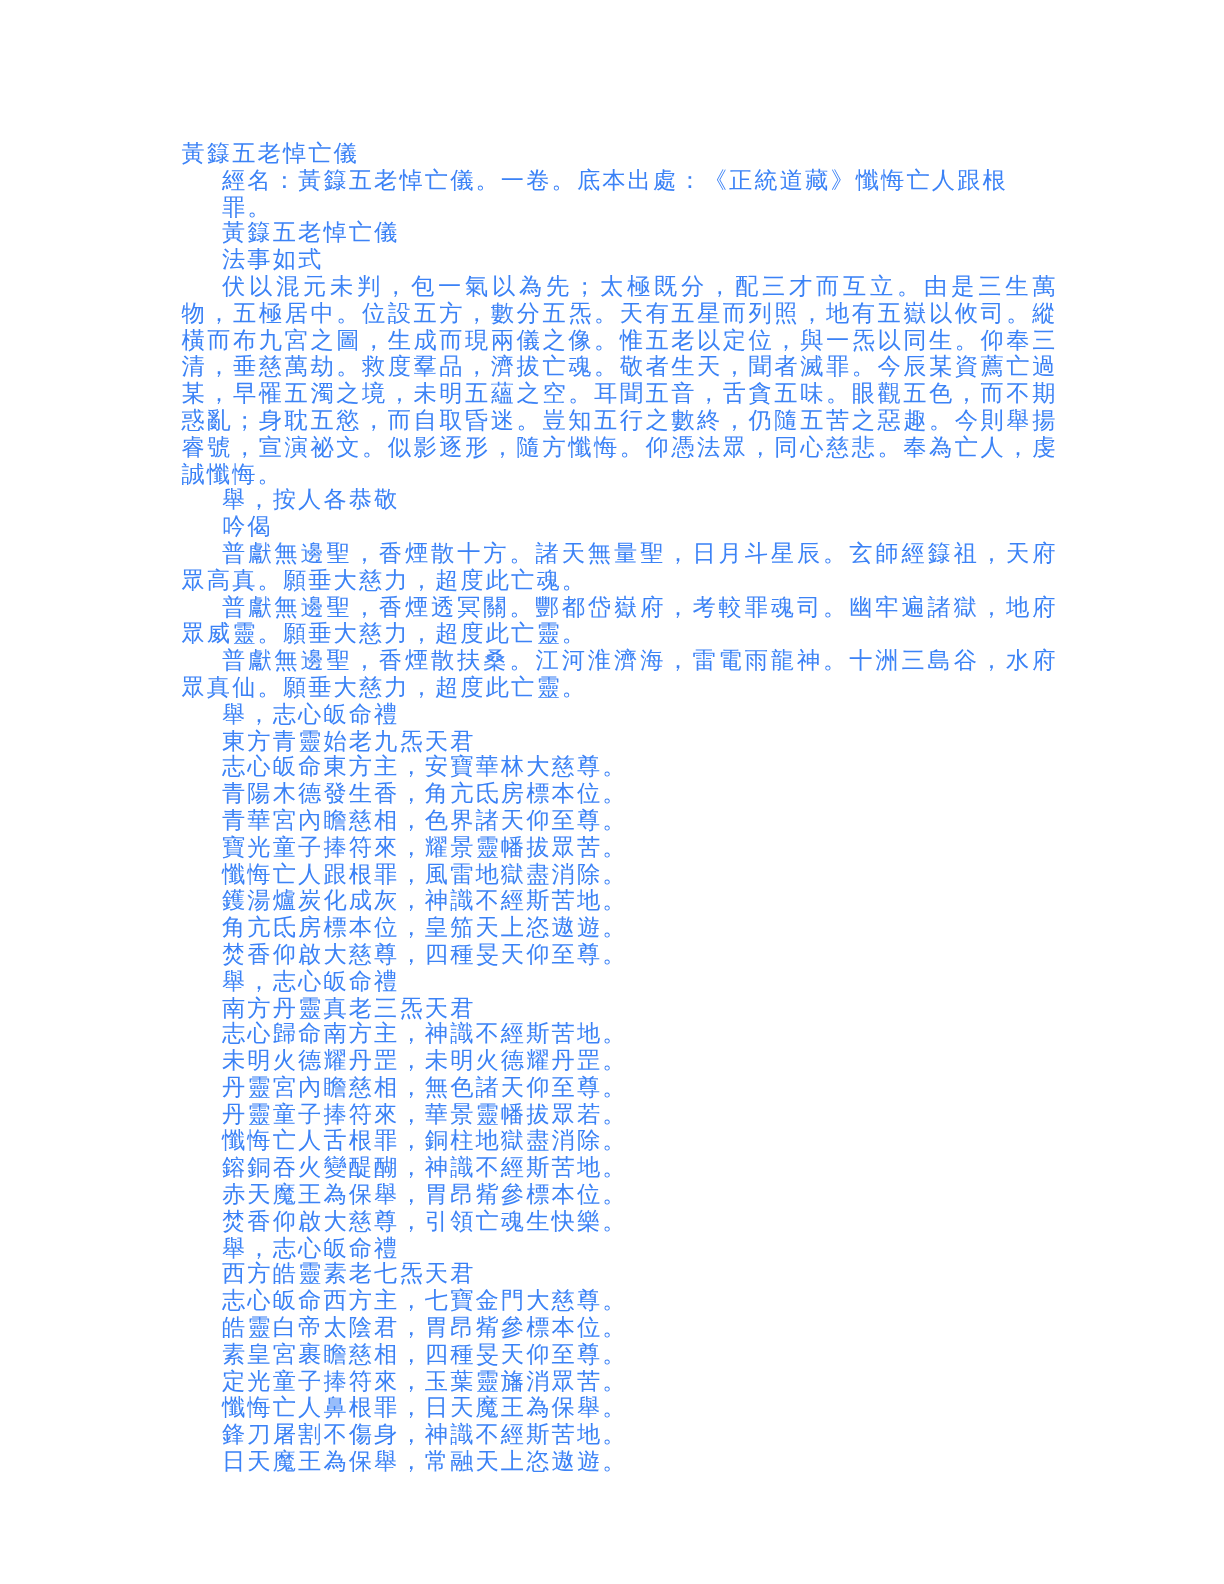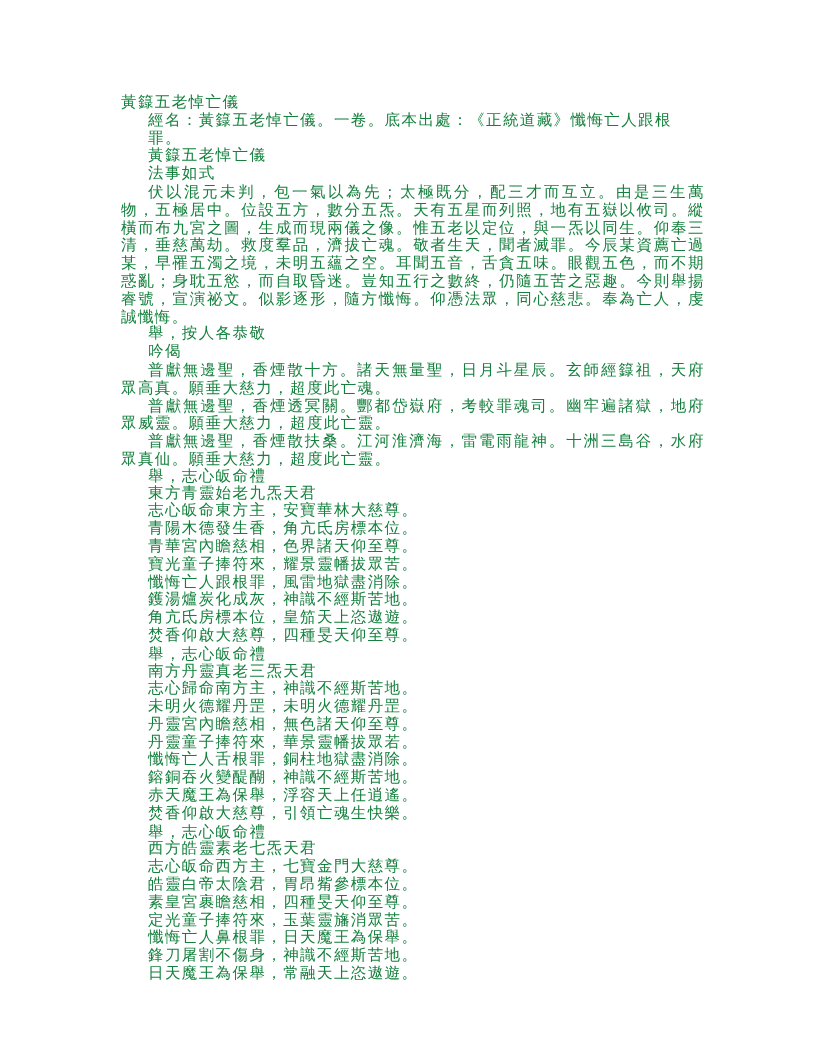--- a/index.html
+++ b/index.html
@@ -5,28 +5,28 @@
   html, body { margin: 0; padding: 0; background: #ffffff; }
   body { width: 816px; height: 1056px; position: relative; overflow: hidden; }
   .page {
     position: absolute;
     left: 121px;
     top: 94px;
     width: 584px;
     font-family: "DejaVu Serif", "Liberation Serif", serif;
     font-size: 15.5px;
     line-height: 17.8px;
-    color: #15803d;
+    color: #3b82f6;
     letter-spacing: 1.4px;
   }
   .line { display: block; white-space: pre-wrap; margin: 0; }
   .title { }
   .ind { padding-left: 27px; }
-  .para { text-indent: 27px; text-align: justify; font-family: Liberation Serif, serif; }
-  .verse { padding-left: 27px; font-family: Liberation Mono, monospace; }
+  .para { text-indent: 27px; text-align: justify; }
+  .verse { padding-left: 27px; }
 </style>
 </head>
 <body>
 
 <div class="page">
   <span class="line title">黃籙五老悼亡儀</span>
   <span class="line ind">經名：黃籙五老悼亡儀。一卷。底本出處：《正統道藏》懺悔亡人跟根罪。</span>
   <span class="line ind">黃籙五老悼亡儀</span>
   <span class="line ind">法事如式</span>
   <p class="line para">伏以混元未判，包一氣以為先；太極既分，配三才而互立。由是三生萬物，五極居中。位設五方，數分五炁。天有五星而列照，地有五嶽以攸司。縱橫而布九宮之圖，生成而現兩儀之像。惟五老以定位，與一炁以同生。仰奉三清，垂慈萬劫。救度羣品，濟拔亡魂。敬者生天，聞者滅罪。今辰某資薦亡過某，早罹五濁之境，未明五蘊之空。耳聞五音，舌貪五味。眼觀五色，而不期惑亂；身耽五慾，而自取昏迷。豈知五行之數終，仍隨五苦之惡趣。今則舉揚睿號，宣演祕文。似影逐形，隨方懺悔。仰憑法眾，同心慈悲。奉為亡人，虔誠懺悔。</p>
@@ -51,21 +51,21 @@
 
   <div>
     <span class="line ind">舉，志心皈命禮</span>
     <span class="line verse">南方丹靈真老三炁天君</span>
     <span class="line verse">志心歸命南方主，神識不經斯苦地。</span>
     <span class="line verse">未明火德耀丹罡，未明火德耀丹罡。</span>
     <span class="line verse">丹靈宮內瞻慈相，無色諸天仰至尊。</span>
     <span class="line verse">丹靈童子捧符來，華景靈幡拔眾若。</span>
     <span class="line verse">懺悔亡人舌根罪，銅柱地獄盡消除。</span>
     <span class="line verse">鎔銅吞火變醍醐，神識不經斯苦地。</span>
-    <span class="line verse">赤天魔王為保舉，浮容天上任逍遙。</span>
+    <span class="line verse">赤天魔王為保舉，胃昂觜參標本位。</span>
     <span class="line verse">焚香仰啟大慈尊，引領亡魂生快樂。</span>
   </div>
 
   <div>
     <span class="line ind">舉，志心皈命禮</span>
     <span class="line verse">西方皓靈素老七炁天君</span>
     <span class="line verse">志心皈命西方主，七寶金門大慈尊。</span>
     <span class="line verse">皓靈白帝太陰君，胃昂觜參標本位。</span>
     <span class="line verse">素皇宮裹瞻慈相，四種旻天仰至尊。</span>
     <span class="line verse">定光童子捧符來，玉葉靈旛消眾苦。</span>

